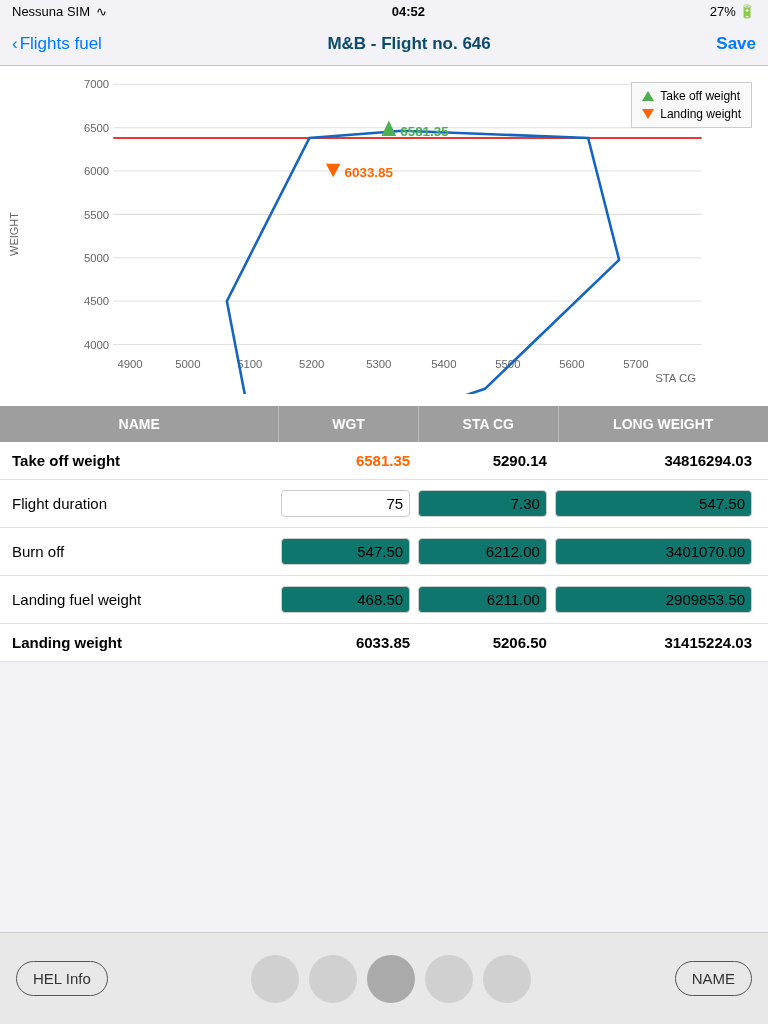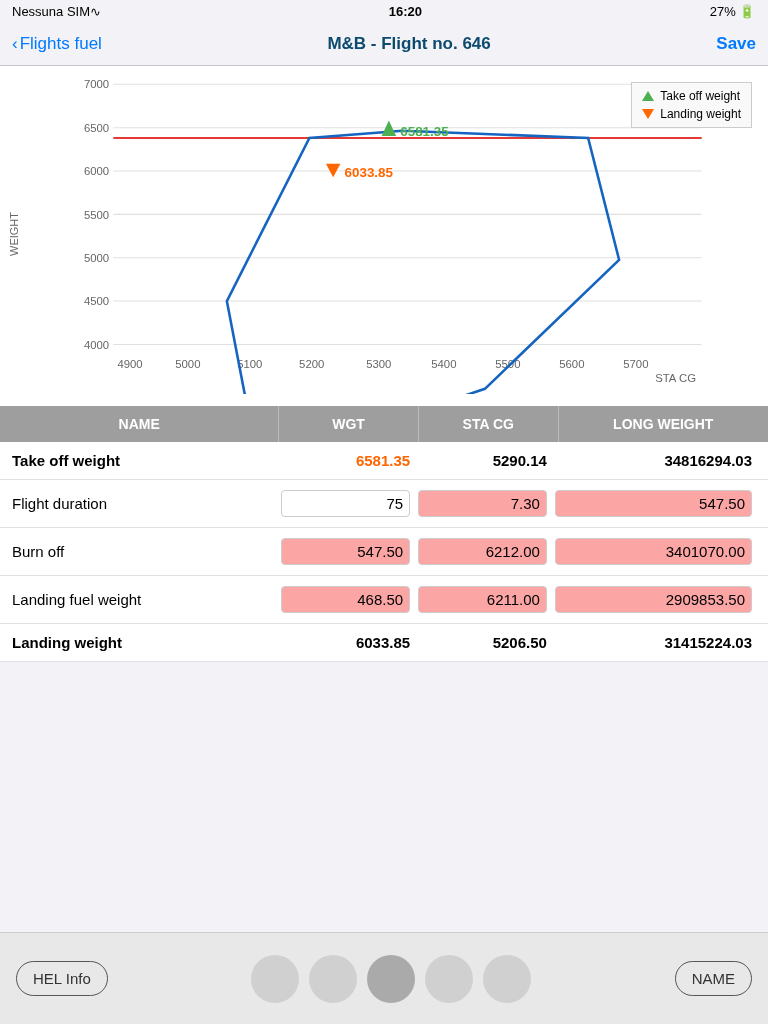--- a/index.html
+++ b/index.html
@@ -16,21 +16,21 @@
     .status-bar {
       display: flex;
       justify-content: space-between;
       align-items: center;
       background: #f2f2f7;
       padding: 4px 12px;
       height: 22px;
       font-size: 13px;
       font-weight: 500;
     }
-    .status-left { display: flex; align-items: center; }
+    .status-left { display: flex; align-items: center; gap: 6px; }
     .status-center { font-weight: 600; }
     .status-right { display: flex; align-items: center; gap: 4px; font-size: 13px; }
 
     
     .nav-bar {
       display: flex;
       justify-content: space-between;
       align-items: center;
       background: #f2f2f7;
       padding: 8px 12px;
@@ -180,21 +180,21 @@
       width: 100%;
       background: #fff;
     }
     .input-readonly {
       border: 1px solid #ccc;
       border-radius: 4px;
       padding: 4px 6px;
       font-size: 15px;
       text-align: right;
       width: 100%;
-      background: #fca5a5;
+      background: #0f766e;
     }
 
     
     .pagination-area {
       position: absolute;
       bottom: 80px;
       width: 100%;
       display: flex;
       justify-content: center;
       gap: 8px;
@@ -248,21 +248,21 @@
     }
   </style>
 </head>
 <body>
 
 <div class="status-bar">
   <div class="status-left">
     <span>Nessuna SIM</span>
     <span>∿</span>
   </div>
-  <div class="status-center">16:20</div>
+  <div class="status-center">04:52</div>
   <div class="status-right">
     <span>27%</span>
     <span>🔋</span>
   </div>
 </div>
 
 <div class="nav-bar">
   <div class="nav-back">
     <span>‹</span>
     <span>Flights fuel</span>

